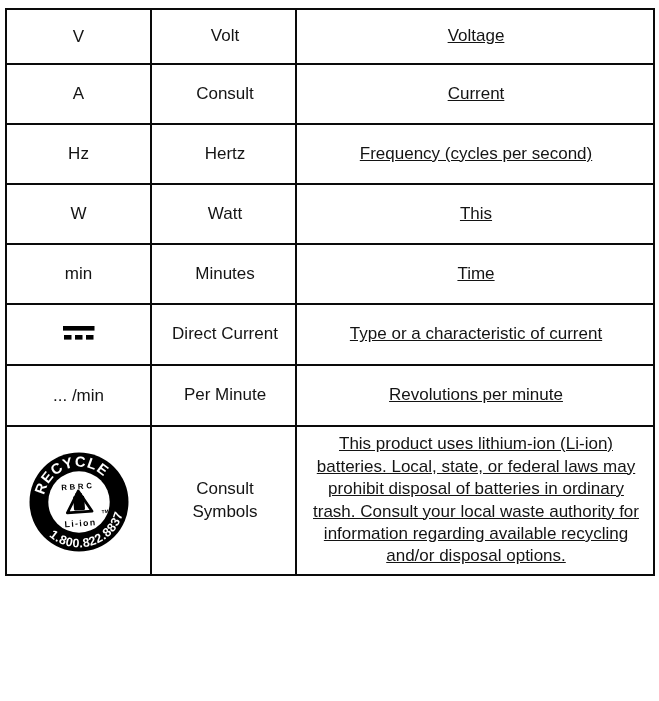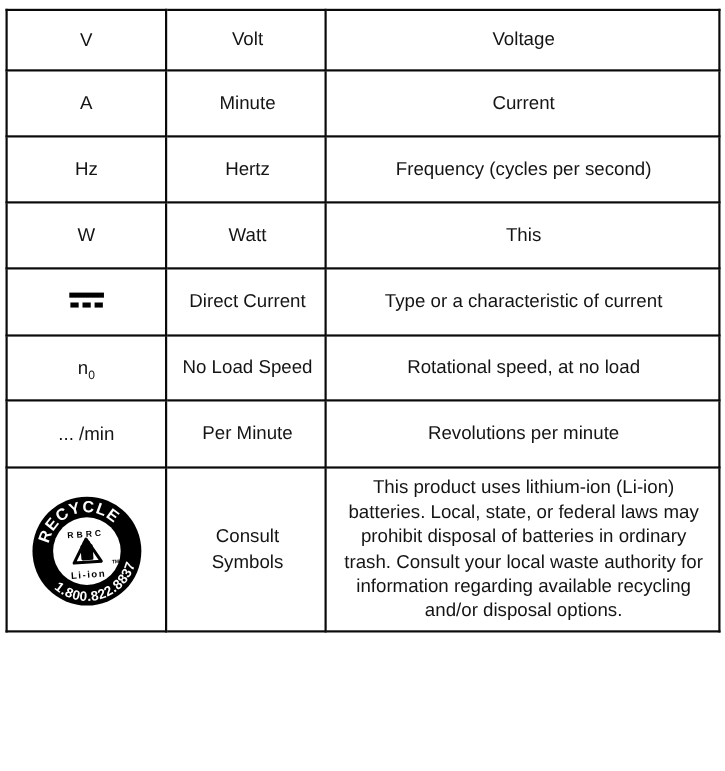--- a/index.html
+++ b/index.html
@@ -17,21 +17,21 @@
   td{
     border:2px solid #0a0a0a;
     font-size:17px;
     vertical-align:middle;
     overflow:hidden;
     text-align:center;
   }
   td.sym{text-align:center;padding:0 4px;}
   td.sym sub{font-size:11px;line-height:0;}
   td.name{padding:4px 8px 4px 11px;line-height:1.3;}
-  td.desc{padding:4px 10px 4px 12px;line-height:1.32;}
+  td.desc{padding:4px 10px 4px 12px;line-height:1.32;text-decoration:underline;}
   tr.r-std{height:60px;}
   tr.r-0{height:55px;}
   tr.r-6{height:61px;padding-left:42px;}
   tr.r-7{height:59px;}
   tr.r-8{height:61px;}
   tr.r-9{height:149px;}
   .icon-wrap{display:inline-block;vertical-align:middle;}
   .seal-wrap{display:block;margin:2px auto 0 auto;width:110px;height:112px;}
 </style>
 </head>
@@ -44,51 +44,51 @@
       <col style="width:358px">
   </colgroup>
   <tbody>
     <tr class="r-0">
       <td class="sym">V</td>
       <td class="name">Volt</td>
       <td class="desc">Voltage</td>
     </tr>
     <tr class="r-std">
       <td class="sym">A</td>
-      <td class="name">Minute</td>
+      <td class="name">Consult</td>
       <td class="desc">Current</td>
     </tr>
     <tr class="r-std">
       <td class="sym">Hz</td>
       <td class="name">Hertz</td>
       <td class="desc">Frequency (cycles per second)</td>
     </tr>
     <tr class="r-std">
       <td class="sym">W</td>
       <td class="name">Watt</td>
       <td class="desc">This</td>
+    </tr>
+    <tr class="r-std">
+      <td class="sym">min</td>
+      <td class="name">Minutes</td>
+      <td class="desc">Time</td>
     </tr>
     <tr class="r-6">
       <td class="sym">
         <span class="icon-wrap">
           <svg width="34" height="17" viewBox="0 0 34 16" aria-hidden="true">
             <rect x="1" y="1.5" width="31.5" height="4.6" fill="#000"></rect>
             <rect x="2" y="10.5" width="7.5" height="4.6" fill="#000"></rect>
             <rect x="13" y="10.5" width="7.5" height="4.6" fill="#000"></rect>
             <rect x="24" y="10.5" width="7.5" height="4.6" fill="#000"></rect>
           </svg>
         </span>
       </td>
       <td class="name">Direct Current</td>
       <td class="desc">Type or a characteristic of current</td>
-    </tr>
-    <tr class="r-7">
-      <td class="sym"><span>n</span><sub>0</sub></td>
-      <td class="name">No Load Speed</td>
-      <td class="desc">Rotational speed, at no load</td>
     </tr>
     <tr class="r-8">
       <td class="sym">... /min</td>
       <td class="name">Per Minute</td>
       <td class="desc">Revolutions per minute</td>
     </tr>
     <tr class="r-9">
       <td class="sym">
         <span class="seal-wrap">
           <svg width="110" height="112" viewBox="0 0 120 120" aria-hidden="true">

